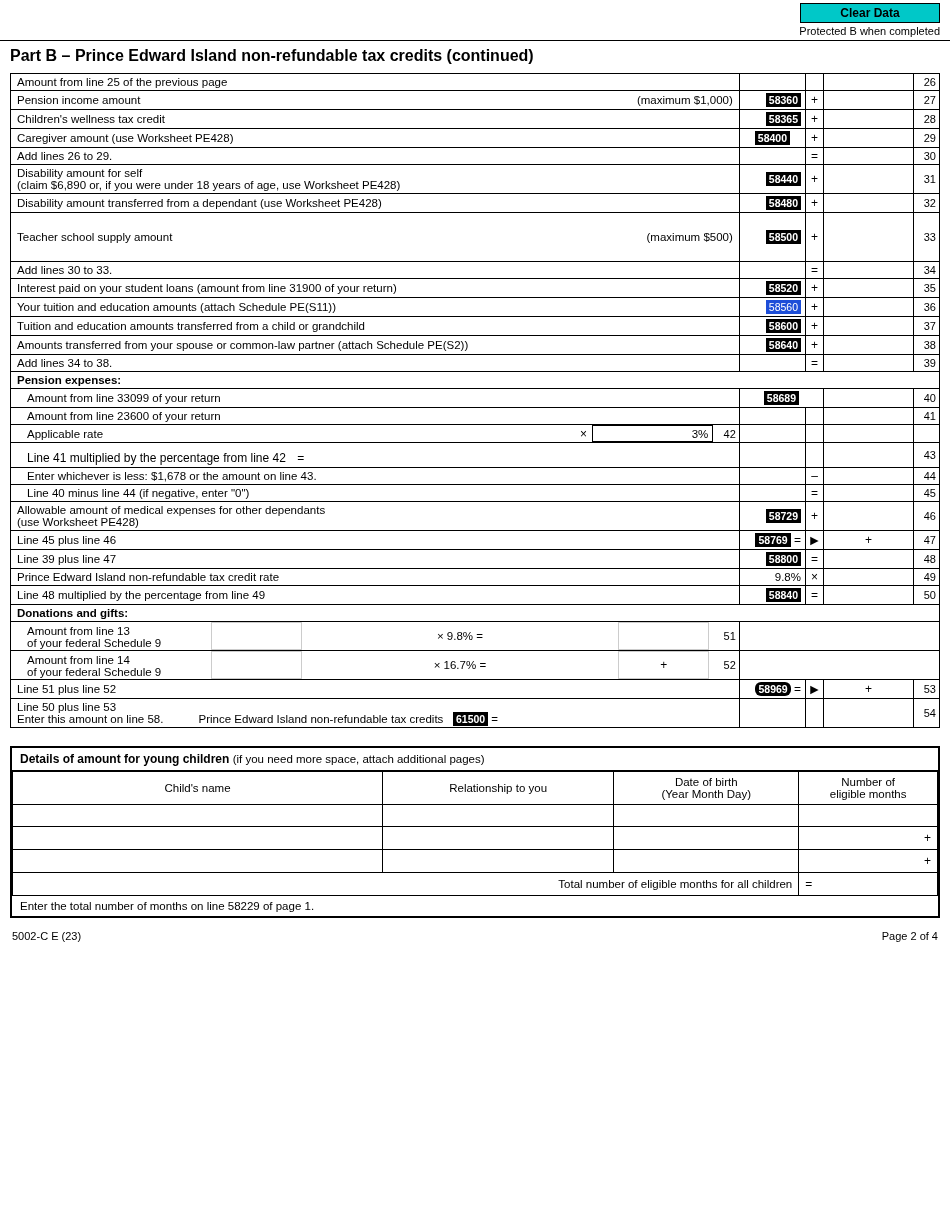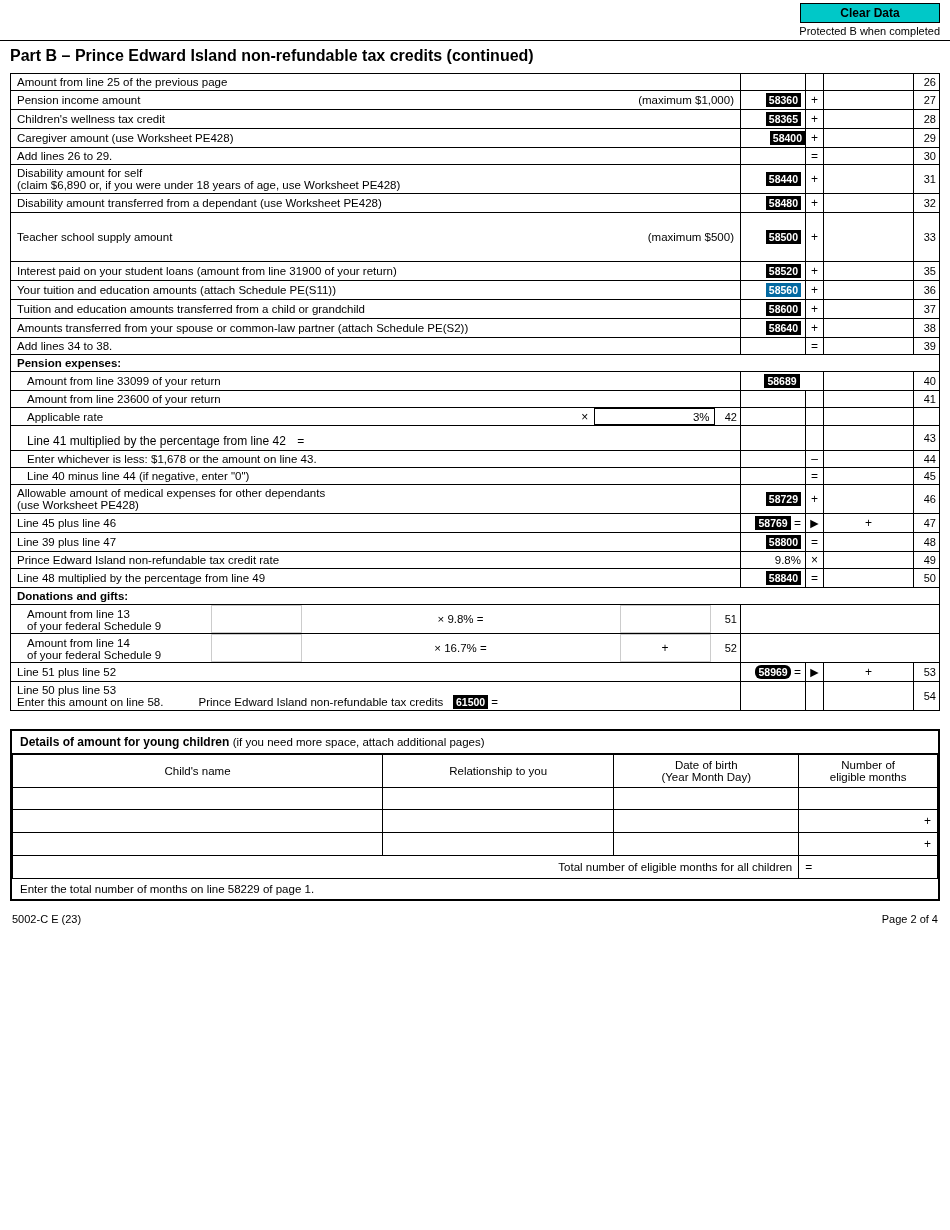--- a/index.html
+++ b/index.html
@@ -49,21 +49,21 @@
       <tr>
         <td style="padding:2px 6px; border:1px solid #000; font-size:11.5px;">Children's wellness tax credit</td>
         <td style="width:65px; border:1px solid #000; text-align:right; padding:2px 4px;"><span style="background:#000;color:#fff;font-weight:bold;font-size:10.5px;padding:1px 3px;">58365</span></td>
         <td style="width:18px; border:1px solid #000; text-align:center; font-size:12px;">+</td>
         <td style="width:90px; border:1px solid #000;"></td>
         <td style="width:26px; border:1px solid #000; text-align:right; padding-right:3px; font-size:11px;">28</td>
       </tr>
 
       <tr>
         <td style="padding:2px 6px; border:1px solid #000; font-size:11.5px;">Caregiver amount (use Worksheet PE428)</td>
-        <td style="width:65px; border:1px solid #000; text-align:right; padding:2px 0;"><span style="background:#000;color:#fff;font-weight:bold;font-size:10.5px;padding:1px 3px;">58400</span></td>
+        <td style="width:65px; border:1px solid #000; text-align:right; padding:2px 15px;"><span style="background:#000;color:#fff;font-weight:bold;font-size:10.5px;padding:1px 3px;">58400</span></td>
         <td style="width:18px; border:1px solid #000; text-align:center; font-size:12px;">+</td>
         <td style="width:90px; border:1px solid #000;"></td>
         <td style="width:26px; border:1px solid #000; text-align:right; padding-right:3px; font-size:11px;">29</td>
       </tr>
 
       <tr>
         <td style="padding:2px 6px; border:1px solid #000; font-size:11.5px;">Add lines 26 to 29.</td>
         <td style="width:65px; border:1px solid #000;"></td>
         <td style="width:18px; border:1px solid #000; text-align:center; font-size:12px;">=</td>
         <td style="width:90px; border:1px solid #000;"></td>
@@ -87,32 +87,39 @@
       </tr>
 
       <tr>
         <td style="padding:18px 6px; border:1px solid #000; font-size:11.5px;">Teacher school supply amount <span style="float:right;">(maximum $500)</span></td>
         <td style="width:65px; border:1px solid #000; text-align:right; padding:2px 4px;"><span style="background:#000;color:#fff;font-weight:bold;font-size:10.5px;padding:1px 3px;">58500</span></td>
         <td style="width:18px; border:1px solid #000; text-align:center; font-size:12px;">+</td>
         <td style="width:90px; border:1px solid #000;"></td>
         <td style="width:26px; border:1px solid #000; text-align:right; padding-right:3px; font-size:11px;">33</td>
       </tr>
 
+      <tr>
+        <td style="padding:2px 6px; border:1px solid #000; font-size:11.5px;">Add lines 30 to 33.</td>
+        <td style="width:65px; border:1px solid #000;"></td>
+        <td style="width:18px; border:1px solid #000; text-align:center; font-size:12px;">=</td>
+        <td style="width:90px; border:1px solid #000;"></td>
+        <td style="width:26px; border:1px solid #000; text-align:right; padding-right:3px; font-size:11px;">34</td>
+      </tr>
 
       <tr>
         <td style="padding:2px 6px; border:1px solid #000; font-size:11.5px;">Interest paid on your student loans (amount from line 31900 of your return)</td>
         <td style="width:65px; border:1px solid #000; text-align:right; padding:2px 4px;"><span style="background:#000;color:#fff;font-weight:bold;font-size:10.5px;padding:1px 3px;">58520</span></td>
         <td style="width:18px; border:1px solid #000; text-align:center; font-size:12px;">+</td>
         <td style="width:90px; border:1px solid #000;"></td>
         <td style="width:26px; border:1px solid #000; text-align:right; padding-right:3px; font-size:11px;">35</td>
       </tr>
 
       <tr>
         <td style="padding:2px 6px; border:1px solid #000; font-size:11.5px;">Your tuition and education amounts (attach Schedule PE(S11))</td>
-        <td style="width:65px; border:1px solid #000; text-align:right; padding:2px 4px;"><span style="background:#0369a1;color:#fff;font-weight:bold;font-size:10.5px;padding:1px 3px;">58560</span></td>
+        <td style="width:65px; border:1px solid #000; text-align:right; padding:2px 4px;"><span style="background:#1d4ed8;color:#fff;font-weight:normal;font-size:10.5px;padding:1px 3px;">58560</span></td>
         <td style="width:18px; border:1px solid #000; text-align:center; font-size:12px;">+</td>
         <td style="width:90px; border:1px solid #000;"></td>
         <td style="width:26px; border:1px solid #000; text-align:right; padding-right:3px; font-size:11px;">36</td>
       </tr>
 
       <tr>
         <td style="padding:2px 6px; border:1px solid #000; font-size:11.5px;">Tuition and education amounts transferred from a child or grandchild</td>
         <td style="width:65px; border:1px solid #000; text-align:right; padding:2px 4px;"><span style="background:#000;color:#fff;font-weight:bold;font-size:10.5px;padding:1px 3px;">58600</span></td>
         <td style="width:18px; border:1px solid #000; text-align:center; font-size:12px;">+</td>
         <td style="width:90px; border:1px solid #000;"></td>

